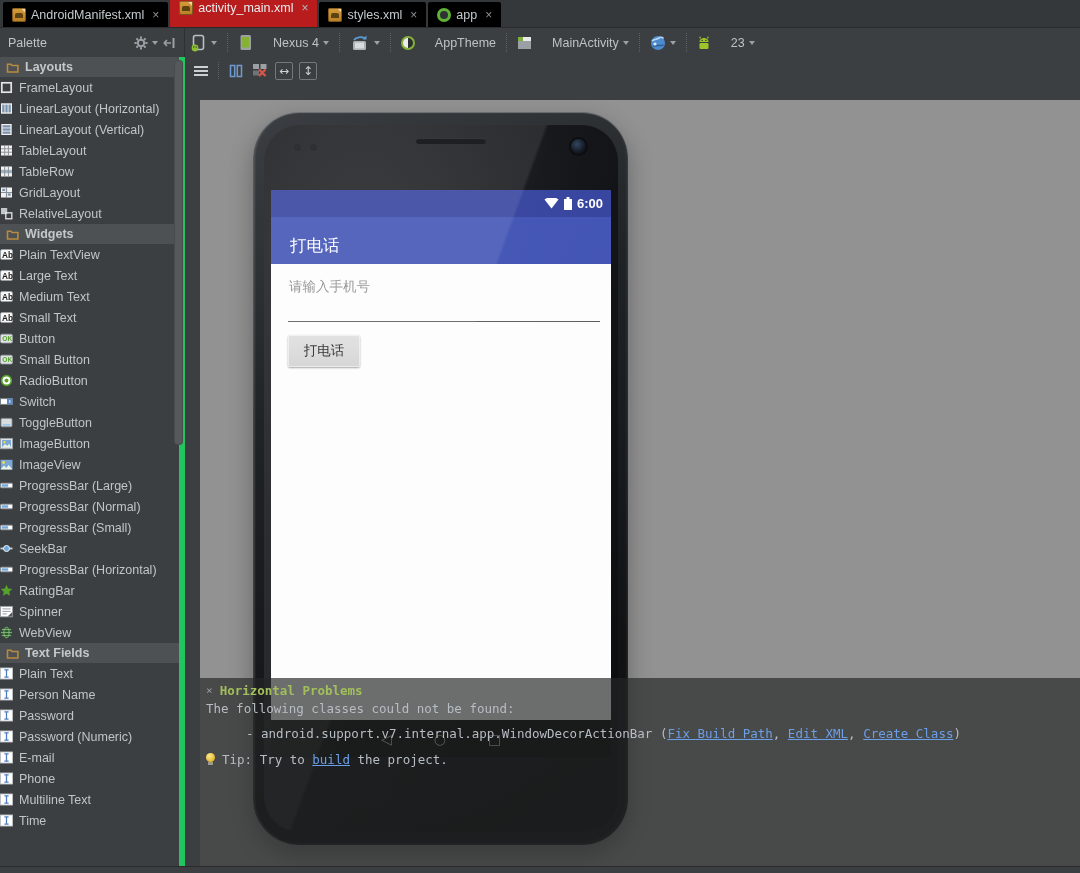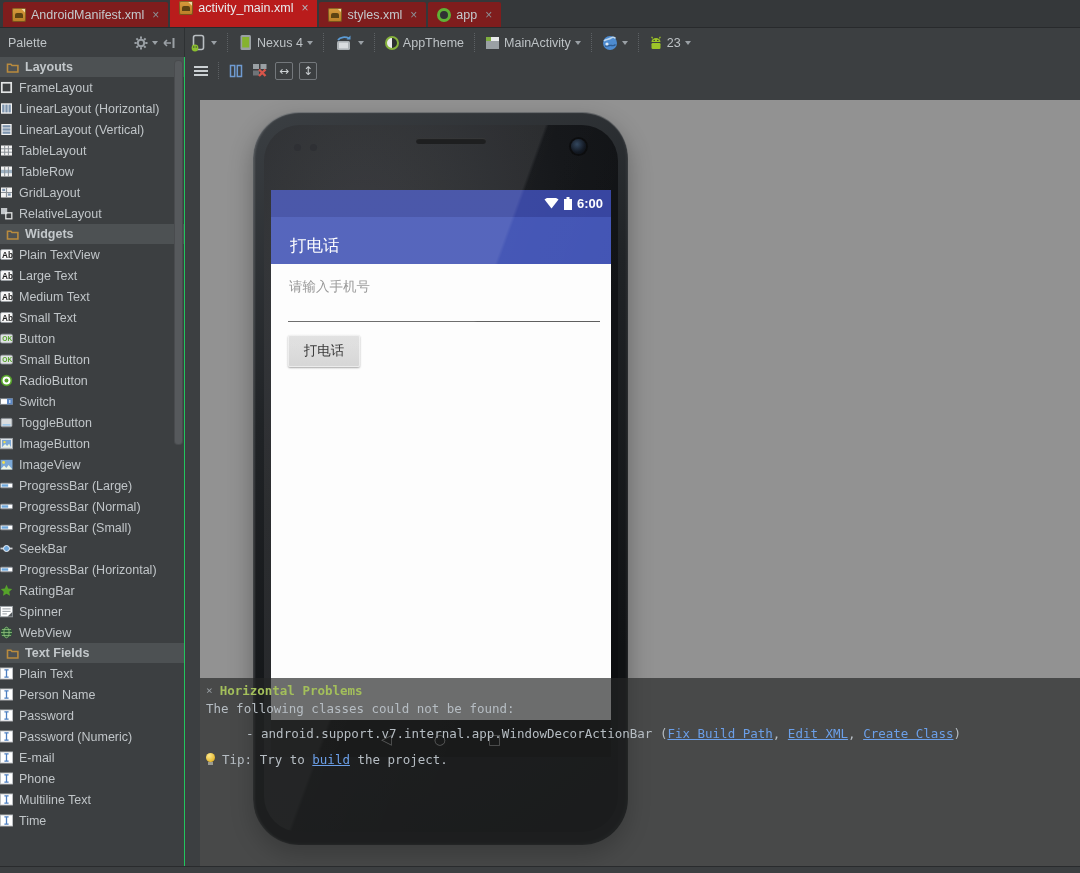--- a/index.html
+++ b/index.html
@@ -4,55 +4,55 @@
 <style>
   * { margin:0; padding:0; box-sizing:border-box; }
   html,body { background:#2b2b2b; }
   #wrap { position:relative; width:1080px; height:873px; background:#3c3f41;
           overflow:hidden; font-family:"Liberation Sans",sans-serif; }
 
   
   .tabbar { position:absolute; top:0; left:0; right:0; height:28px; background:#35383a;
             display:flex; align-items:flex-end; padding-left:3px; border-bottom:1px solid #282a2c; }
   .tab { height:25px; display:flex; align-items:center; gap:5px; padding:0 9px; margin-right:2px;
-         background:#7f1d1d; color:#c4c9cc; font-size:12.5px; border-radius:2px 2px 0 0; cursor:default; }
+         background:#000000; color:#c4c9cc; font-size:12.5px; border-radius:2px 2px 0 0; cursor:default; }
   .tab.active { background:#b91c1c; color:#e8ebed; height:38px; }
   .tab .close { color:#8c9398; font-size:12px; margin-left:3px; }
   .tab.active .close { color:#b3bac0; }
 
   .file-icon { width:14px; height:14px; border-radius:2px; background:linear-gradient(#d89b3c,#b97f27);
                position:relative; box-shadow:inset 0 0 0 1px rgba(0,0,0,.35); }
   .file-icon:after { content:""; position:absolute; right:1px; top:1px; width:4px; height:4px;
                background:#efd9a8; clip-path:polygon(0 0,100% 100%,100% 0); }
   .file-icon:before { content:""; position:absolute; left:3px; top:5px; width:8px; height:5px;
                border-radius:2px 2px 0 0; background:#5d4312; }
   .run-icon { width:14px; height:14px; border-radius:50%; border:3px solid #5fb236; background:#2f3234; }
 
   
   .toolbar1 { position:absolute; top:28px; left:0; right:0; height:29px; background:#3c3f41; display:flex; }
   .palette-head { width:185px; height:100%; border-right:1px solid #2e3133; display:flex;
                   align-items:center; padding:0 6px 0 8px; }
   .palette-title { color:#c0c5c8; font-size:12.5px; flex:1; }
   .tb { display:flex; align-items:center; padding:0 5px; height:100%; cursor:default; }
-  .tb-label { color:#bdc2c5; font-size:12.5px; margin-left:4px; }
+  .tb-label { color:#bdc2c5; font-size:12.5px; margin-left:20px; }
   .dd { width:0; height:0; border-left:3px solid transparent; border-right:3px solid transparent;
         border-top:4px solid #9aa0a5; margin-left:4px; }
   .vsep  { width:1px; margin:5px 5px; border-left:1px dotted #5d6164; align-self:stretch; }
 
   
   .toolbar2 { position:absolute; top:57px; left:185px; right:0; height:27px; background:#3c3f41;
               display:flex; align-items:center; padding-left:4px; }
   .tb2 { display:flex; align-items:center; justify-content:center; width:24px; height:22px; cursor:default; }
   .boxbtn { width:18px; height:18px; border:1px solid #74787c; border-radius:2px; color:#cdd1d4;
             font-size:12px; display:flex; align-items:center; justify-content:center;
             font-family:"DejaVu Sans",sans-serif; }
 
   
   .palette { position:absolute; top:57px; bottom:7px; left:0; width:185px; background:#3c3f41;
-             border-right:1px solid #22c55e; overflow:hidden; }
+             border-right:6px solid #22c55e; overflow:hidden; }
   .psec-header { height:20px; background:#4d5153; display:flex; align-items:center; gap:6px;
                  padding-left:6px; font-weight:bold; color:#c3c8cb; font-size:12.5px; cursor:default; }
   .pitem { height:21px; display:flex; align-items:center; gap:6px; font-size:12.5px;
            color:#c0c5c8; white-space:nowrap; overflow:hidden; cursor:default; }
   .pitem svg, .psec-header svg { flex:0 0 auto; }
   .pscroll { position:absolute; left:174px; top:60px; width:9px; height:385px; border-radius:4px;
              background:#56595c; box-shadow:inset 0 0 0 1px rgba(0,0,0,.15); }
 
   
   .surface { position:absolute; left:200px; top:100px; right:0; bottom:7px; background:#929292; overflow:hidden; }

